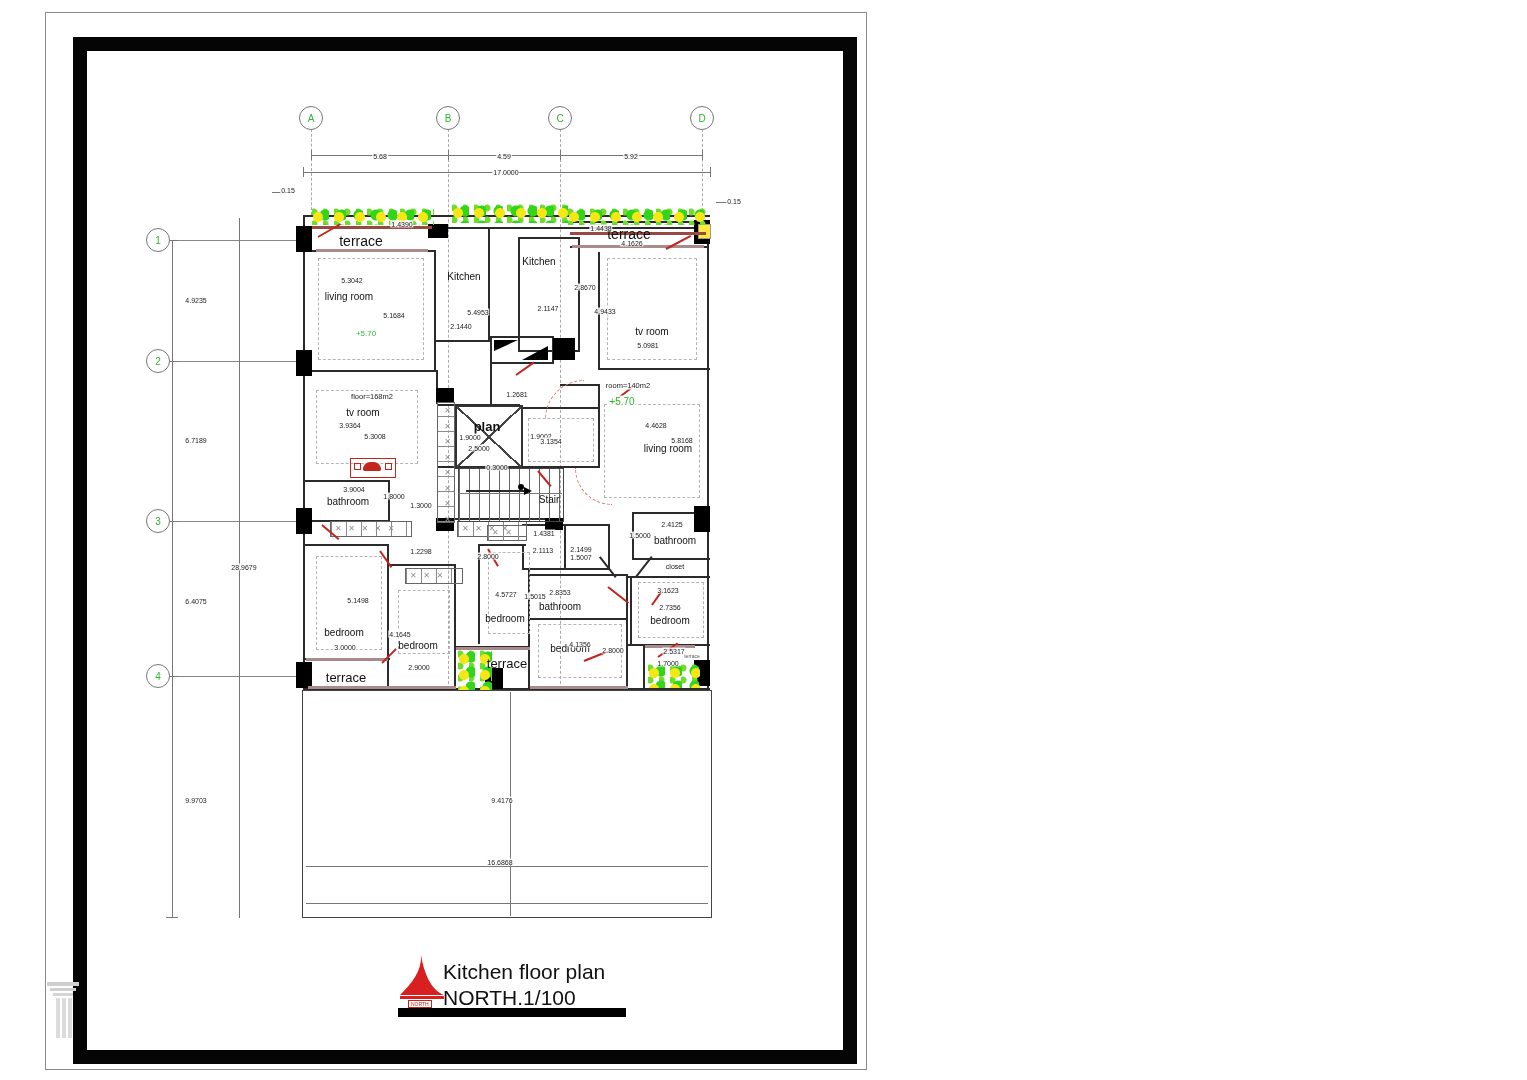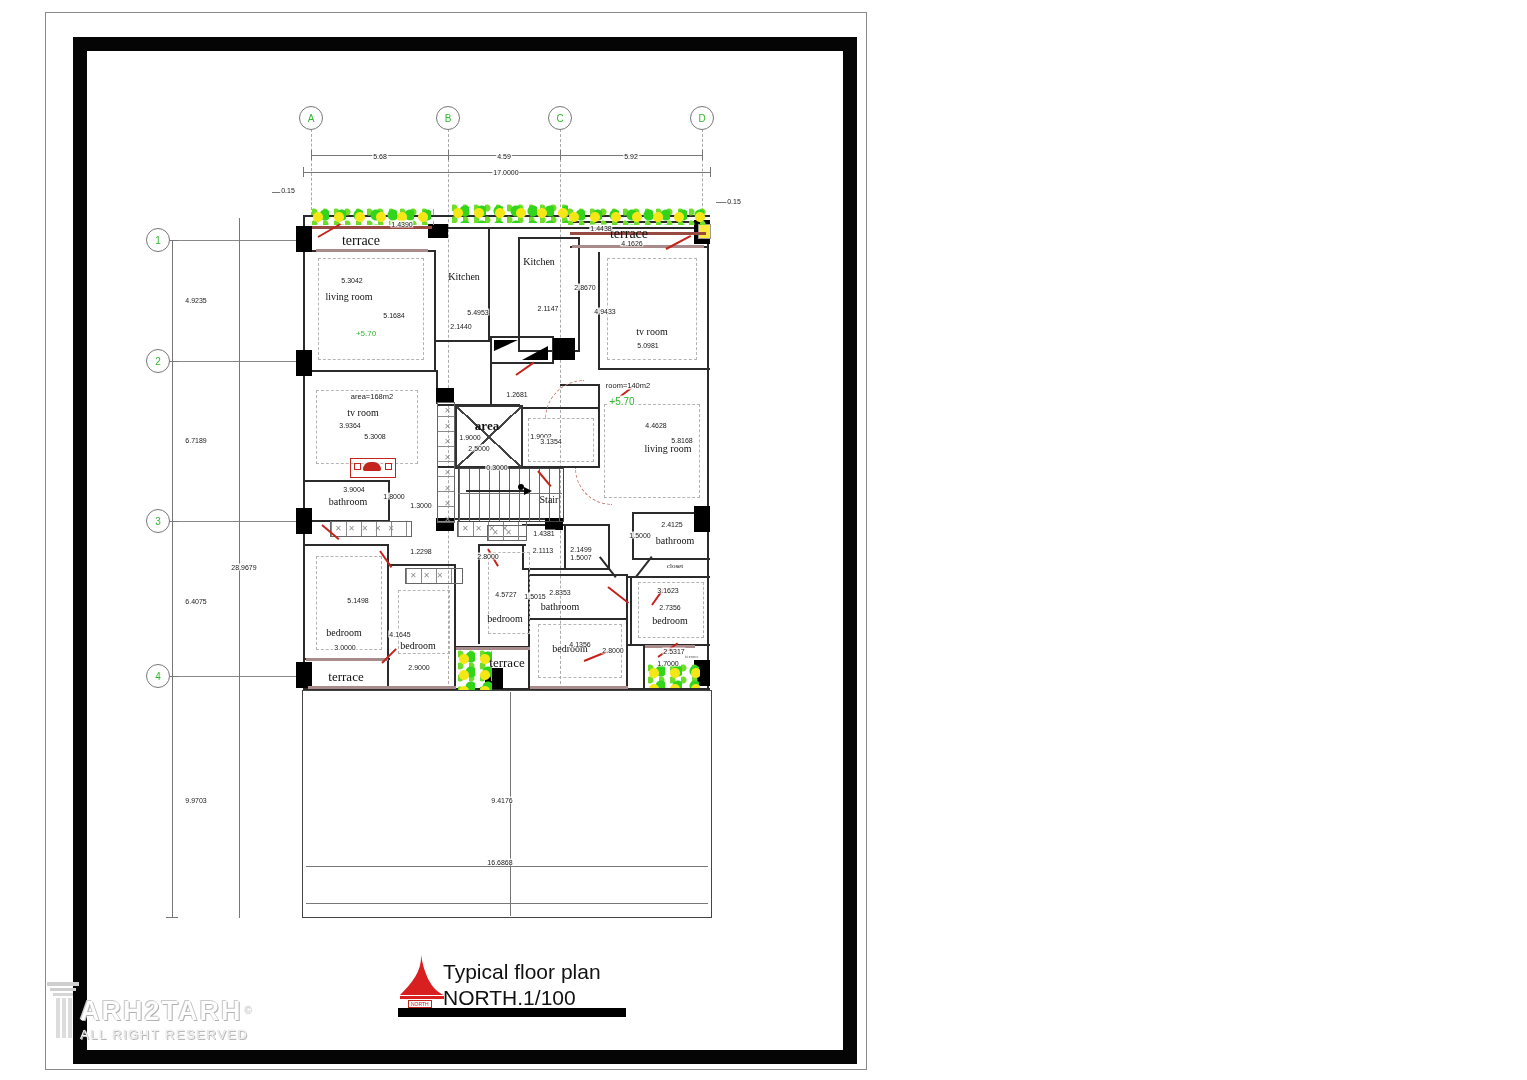--- a/index.html
+++ b/index.html
@@ -13,21 +13,21 @@
   .w{position:absolute;background:#2b2b2b;}
   .dl{position:absolute;background:#777;}
   .gline{position:absolute;width:0;border-left:1px dashed #aaa;}
   .rline{position:absolute;height:0;border-top:1px solid #888;}
   .col{position:absolute;background:#000;}
   .bubble{position:absolute;width:22px;height:22px;border:1.2px solid #777;border-radius:50%;
           background:#fff;display:flex;align-items:center;justify-content:center;
           font-size:10px;color:#2eb82e;transform:translate(-50%,-50%);z-index:6;}
   .d{position:absolute;font-size:7px;white-space:nowrap;transform:translate(-50%,-50%);
      background:rgba(255,255,255,.85);padding:0 1px;z-index:5;color:#1a1a1a;}
-  .rm{position:absolute;font-size:10px;white-space:nowrap;transform:translate(-50%,-50%);z-index:5;color:#111;font-family:Liberation Serif, serif;}
+  .rm{position:absolute;font-size:10px;white-space:nowrap;transform:translate(-50%,-50%);z-index:5;color:#111;}
   .rm.big{font-size:14px;}
   .rm.tiny{font-size:5px;color:#555;}
   .green{color:#2eb82e;}
   .dashed{position:absolute;border:1.5px dashed #b5b5b5;}
   .solid{position:absolute;border:1.5px solid #444;}
   .maroon{position:absolute;height:3px;background:#a98b8b;}
   .maroon2{position:absolute;height:2.5px;background:#984a42;}
   .door{position:absolute;height:2px;background:#c3241c;transform-origin:left center;z-index:4;}
   .arc{position:absolute;border:1px dashed #d07a6e;z-index:3;}
   .plants{position:absolute;z-index:3;
@@ -284,36 +284,36 @@
   <div class="solid" style="left:302px;top:690px;width:408px;height:226px"></div>
   <div class="dl" style="left:306px;top:903px;width:402px;height:1px"></div>
 
   <div class="rm big" style="left:361px;top:241px">terrace</div>
   <div class="rm big" style="left:629px;top:234px">terrace</div>
   <div class="rm" style="left:349px;top:296px">living room</div>
   <div class="rm" style="left:464px;top:276px">Kitchen</div>
   <div class="rm" style="left:539px;top:261px">Kitchen</div>
   <div class="rm" style="left:652px;top:331px">tv room</div>
   <div class="rm" style="left:363px;top:412px">tv room</div>
-  <div class="rm" style="left:487px;top:426px;font-size:13px;font-weight:bold">area</div>
+  <div class="rm" style="left:487px;top:426px;font-size:13px;font-weight:bold">plan</div>
   <div class="rm" style="left:668px;top:448px">living room</div>
   <div class="rm" style="left:549px;top:499px">Stair</div>
   <div class="rm" style="left:348px;top:501px">bathroom</div>
   <div class="rm" style="left:675px;top:540px">bathroom</div>
   <div class="rm" style="left:675px;top:566px;font-size:7px">closet</div>
   <div class="rm" style="left:560px;top:606px">bathroom</div>
   <div class="rm" style="left:344px;top:632px">bedroom</div>
   <div class="rm" style="left:418px;top:645px">bedroom</div>
   <div class="rm" style="left:505px;top:618px">bedroom</div>
   <div class="rm" style="left:670px;top:620px">bedroom</div>
   <div class="rm" style="left:570px;top:648px">bedroom</div>
   <div class="rm big" style="left:346px;top:677px;font-size:13px">terrace</div>
   <div class="rm big" style="left:507px;top:663px;font-size:13px">terrace</div>
   <div class="rm tiny" style="left:692px;top:656px">terrace</div>
-  <div class="d" style="left:372px;top:396px;font-size:7.5px">area=168m2</div>
+  <div class="d" style="left:372px;top:396px;font-size:7.5px">floor=168m2</div>
   <div class="d" style="left:628px;top:385px;font-size:7.5px">room=140m2</div>
   <div class="d green" style="left:366px;top:333px;font-size:8px">+5.70</div>
   <div class="d green" style="left:622px;top:401px;font-size:10px">+5.70</div>
 
   <div class="d" style="left:402px;top:224px">1.4390</div>
   <div class="d" style="left:601px;top:228px">1.4438</div>
   <div class="d" style="left:632px;top:243px">4.1626</div>
   <div class="d" style="left:352px;top:280px">5.3042</div>
   <div class="d" style="left:394px;top:315px">5.1684</div>
   <div class="d" style="left:478px;top:312px">5.4953</div>
@@ -355,33 +355,29 @@
   <div class="d" style="left:580px;top:644px">4.1356</div>
   <div class="d" style="left:613px;top:650px">2.8000</div>
   <div class="d" style="left:674px;top:651px">2.5317</div>
   <div class="d" style="left:668px;top:663px">1.7000</div>
 
   <svg class="abs" style="left:398px;top:953px" width="48" height="52" viewBox="0 0 48 52">
     <path d="M23,2 C24,18 14,30 2,42 L46,42 C33,37 26,20 23,2 Z" fill="#d82020"></path>
     <rect x="2" y="43" width="44" height="3" fill="#d82020"></rect>
   </svg>
   <div id="north-label" style="left:408px;top:1000px">NORTH</div>
-  <div id="title-name" style="left:443px;top:960px">Typical floor plan</div>
+  <div id="title-name" style="left:443px;top:960px">Kitchen floor plan</div>
   <div id="title-scale" style="left:443px;top:986px">NORTH.1/100</div>
   <div id="title-bar" style="left:398px;top:1008px;width:228px"></div>
 
   <div id="logo">
     <div class="row">
       <svg width="34" height="62" viewBox="0 0 34 62">
         <rect x="1" y="2" width="32" height="4" fill="#cfcfcf"></rect>
         <rect x="4" y="8" width="26" height="3" fill="#cfcfcf"></rect>
         <rect x="7" y="13" width="20" height="3" fill="#d6d6d6"></rect>
         <rect x="10" y="18" width="4" height="40" fill="#dcdcdc"></rect>
         <rect x="16" y="18" width="4" height="40" fill="#dcdcdc"></rect>
         <rect x="22" y="18" width="4" height="40" fill="#dcdcdc"></rect>
       </svg>
-      <div>
-        <span id="logo-title">ARH2TARH</span><sup id="logo-copy">©</sup>
-        <div id="logo-sub">ALL RIGHT RESERVED</div>
-      </div>
     </div>
   </div>
 </div>
 
 </body></html>

